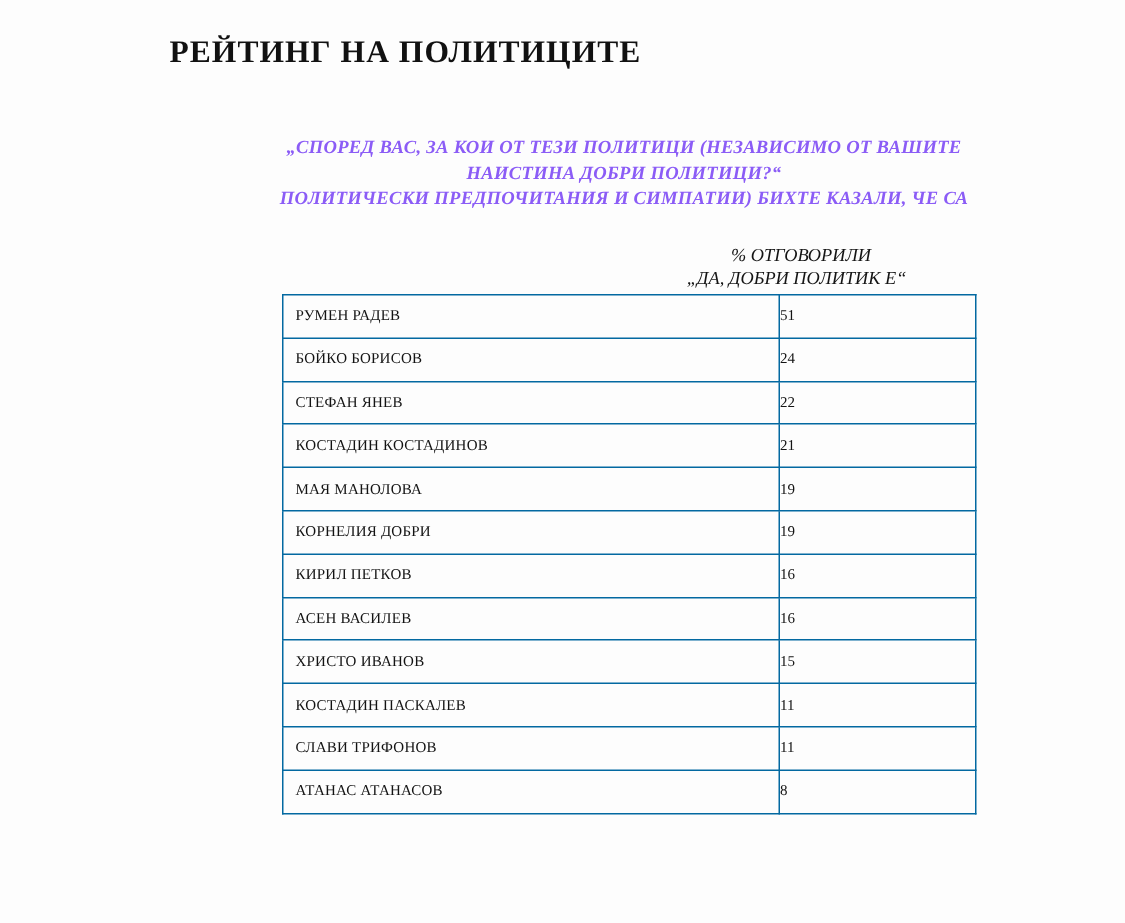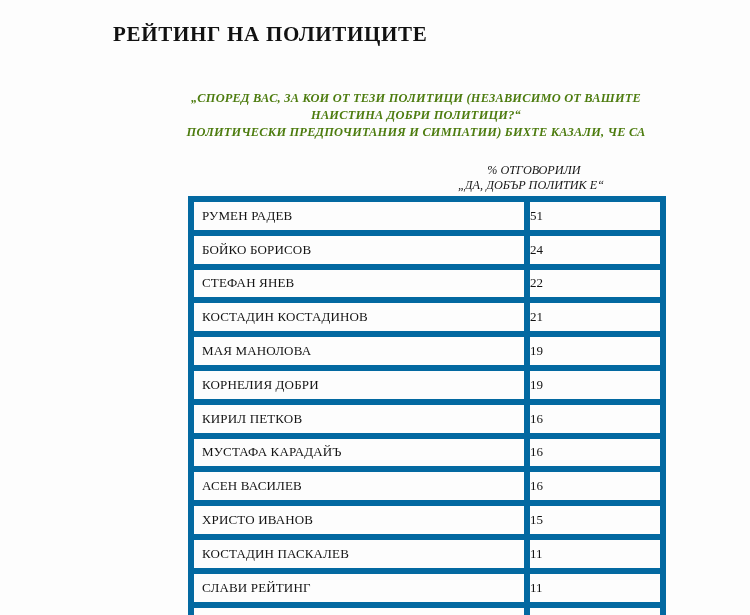--- a/index.html
+++ b/index.html
@@ -35,21 +35,21 @@
     position: absolute;
     left: 148px;
     top: 90px;
     width: 536px;
     text-align: center;
     font-size: 12.4px;
     font-weight: bold;
     font-style: italic;
     line-height: 17px;
     letter-spacing: 0.2px;
-    color: #4d7c0f;
+    color: #8b5cf6;
   }
   .question-block .q-line {
     display: block;
   }
   .col-header {
     position: absolute;
     left: 400px;
     top: 163px;
     width: 262px;
     text-align: center;
@@ -66,24 +66,24 @@
   }
   .rating-table {
     position: absolute;
     left: 188px;
     top: 196px;
     width: 452px;
     border-collapse: collapse;
     table-layout: fixed;
   }
   .rating-table td {
-    border: 6px solid #0369a1;
+    border: 1px solid #0369a1;
     height: 27.8px;
     padding: 0;
-    font-size: 13px;
+    font-size: 10px;
     color: #131313;
   }
   .rating-table td.name-cell {
     width: 322px;
     padding-left: 8px;
     text-align: left;
     letter-spacing: 0.15px;
     white-space: nowrap;
     overflow: hidden;
   }
@@ -100,21 +100,21 @@
   <div class="doc-title">РЕЙТИНГ НА ПОЛИТИЦИТЕ</div>
 
   <div class="question-block">
     <span class="q-line">„СПОРЕД ВАС, ЗА КОИ ОТ ТЕЗИ ПОЛИТИЦИ (НЕЗАВИСИМО ОТ ВАШИТЕ</span>
     <span class="q-line">НАИСТИНА ДОБРИ ПОЛИТИЦИ?“</span>
     <span class="q-line">ПОЛИТИЧЕСКИ ПРЕДПОЧИТАНИЯ И СИМПАТИИ) БИХТЕ КАЗАЛИ, ЧЕ СА</span>
   </div>
 
   <div class="col-header">
     <span class="hdr-line hdr-line-1">% ОТГОВОРИЛИ</span>
-    <span class="hdr-line hdr-line-2">„ДА, ДОБЪР ПОЛИТИК Е“</span>
+    <span class="hdr-line hdr-line-2">„ДА, ДОБРИ ПОЛИТИК Е“</span>
   </div>
 
   <table class="rating-table">
     <tbody>
       <tr>
         <td class="name-cell">РУМЕН РАДЕВ</td>
         <td class="value-cell">51</td>
       </tr>
       <tr>
         <td class="name-cell">БОЙКО БОРИСОВ</td>
@@ -134,37 +134,33 @@
       </tr>
       <tr>
         <td class="name-cell">КОРНЕЛИЯ ДОБРИ</td>
         <td class="value-cell">19</td>
       </tr>
       <tr>
         <td class="name-cell">КИРИЛ ПЕТКОВ</td>
         <td class="value-cell">16</td>
       </tr>
       <tr>
-        <td class="name-cell">МУСТАФА КАРАДАЙЪ</td>
-        <td class="value-cell">16</td>
-      </tr>
-      <tr>
         <td class="name-cell">АСЕН ВАСИЛЕВ</td>
         <td class="value-cell">16</td>
       </tr>
       <tr>
         <td class="name-cell">ХРИСТО ИВАНОВ</td>
         <td class="value-cell">15</td>
       </tr>
       <tr>
         <td class="name-cell">КОСТАДИН ПАСКАЛЕВ</td>
         <td class="value-cell">11</td>
       </tr>
       <tr>
-        <td class="name-cell">СЛАВИ РЕЙТИНГ</td>
+        <td class="name-cell">СЛАВИ ТРИФОНОВ</td>
         <td class="value-cell">11</td>
       </tr>
       <tr>
         <td class="name-cell">АТАНАС АТАНАСОВ</td>
         <td class="value-cell">8</td>
       </tr>
     </tbody>
   </table>
 
 </div>

